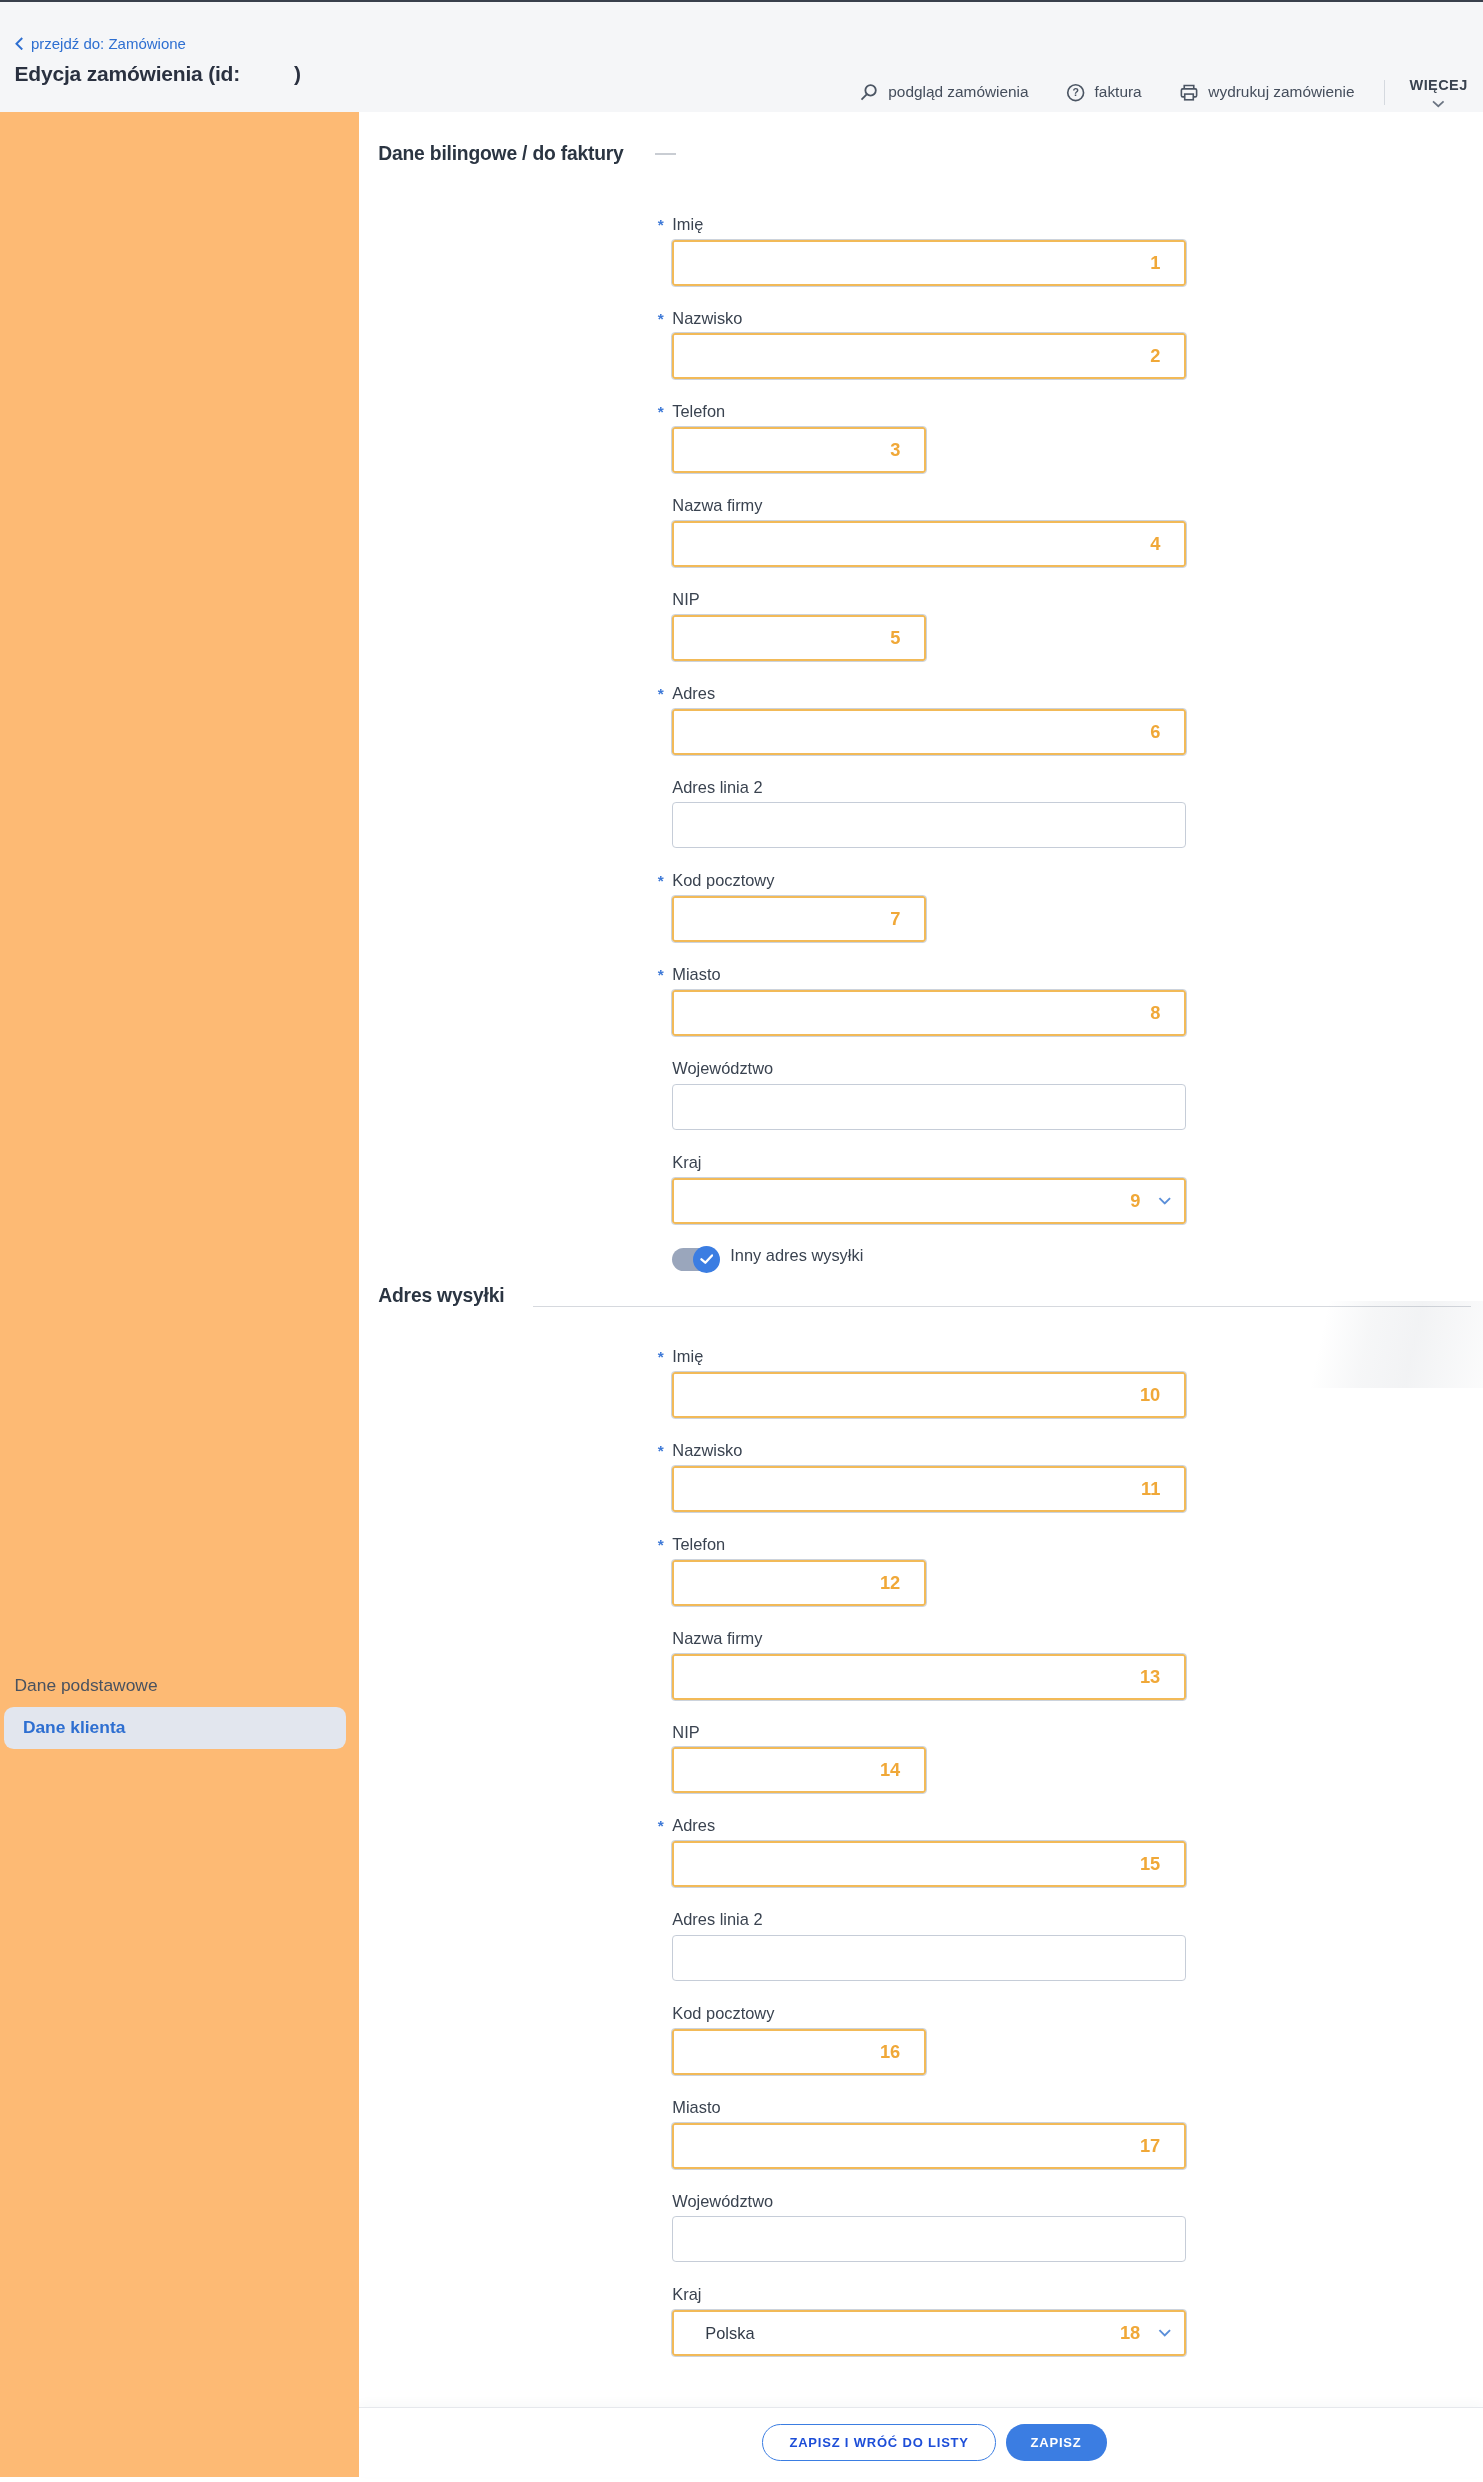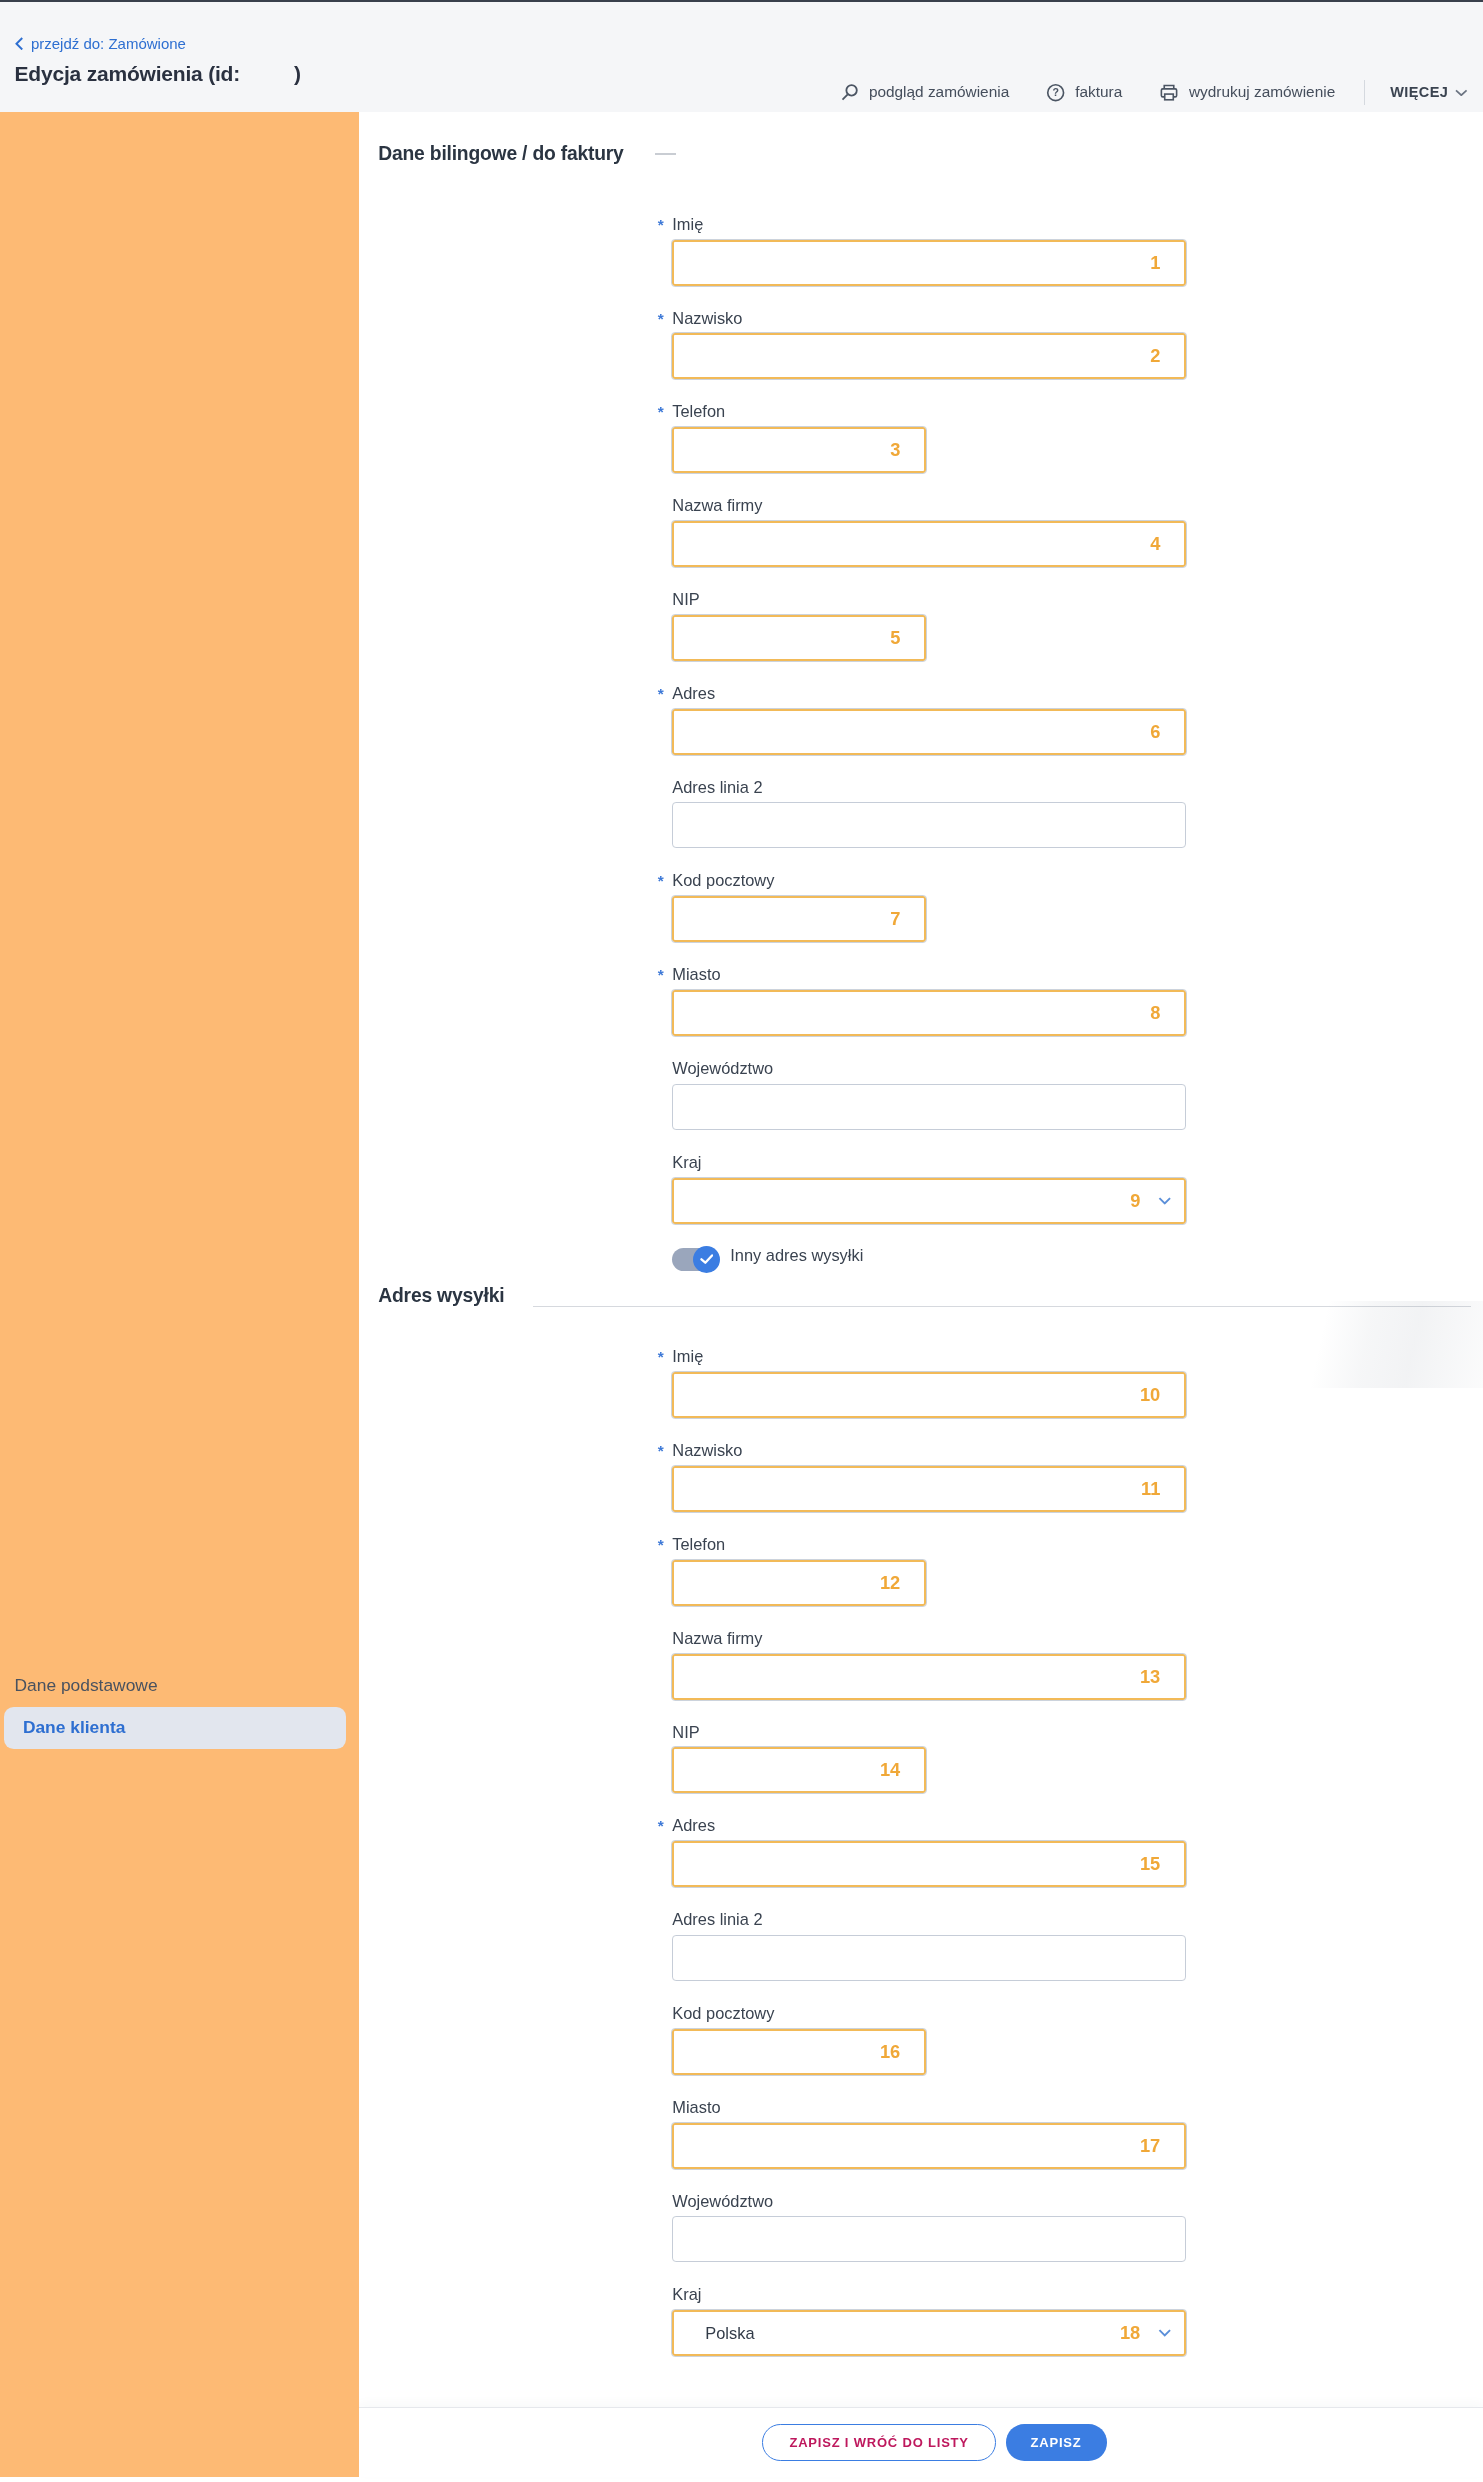--- a/index.html
+++ b/index.html
@@ -16,21 +16,21 @@
       color:#2e6fd1;font-size:15px;cursor:pointer;}
   .bc svg{display:block;}
   h1{position:absolute;left:14.5px;top:60px;margin:0;font-size:21px;font-weight:700;
      color:#2a3140;display:flex;align-items:baseline;letter-spacing:-0.2px;}
   .id-gap{display:inline-block;width:54px;}
   .actions{position:absolute;right:15.4px;top:75px;display:flex;align-items:center;height:31px;}
   .action{display:flex;align-items:center;gap:9.7px;font-size:15.4px;color:#454e5c;cursor:pointer;white-space:nowrap;}
   .action + .action{margin-left:37px;}
   .action .ic{display:flex;align-items:center;}
   .vdiv{width:1px;height:25px;background:#d5d9df;margin:0 25px 0 29px;}
-  .more{font-size:14.5px;font-weight:700;color:#3a4350;letter-spacing:0.4px;gap:6.8px;}
+  .more{font-size:14.5px;font-weight:700;color:#3a4350;letter-spacing:0.4px;gap:6.8px;flex-direction:column;}
   
   .main{display:flex;height:2365px;}
   aside{width:359px;background:#fdba74;position:relative;flex:none;}
   .side-nav{position:absolute;top:1553px;left:0;right:0;}
   .side-item{height:42px;display:flex;align-items:center;padding-left:14.5px;
              font-size:17.4px;color:#49525f;cursor:pointer;}
   .side-item.active{background:#e2e6ee;border-radius:9.7px;margin:0 13.5px 0 3.9px;padding-left:19px;}
   .side-item.active .side-label{color:#2e6fd1;font-weight:700;}
   .content{flex:1;background:#ffffff;display:flex;flex-direction:column;min-width:0;}
   .form-area{flex:1;padding:29px 0 0 19.3px;position:relative;}
@@ -61,21 +61,21 @@
   .knob{position:absolute;right:-3.9px;top:-1.9px;width:27px;height:27px;border-radius:50%;
         background:#3b7de2;display:flex;align-items:center;justify-content:center;}
   .toggle-label{font-size:16.4px;color:#3a4350;}
   
   .footer-bar{height:70px;background:#fff;border-top:1px solid #e6e8ec;
       box-shadow:0 -3.9px 9.7px rgba(40,50,70,0.03);
       display:flex;align-items:center;justify-content:center;gap:9.7px;
       padding-left:27px;box-sizing:border-box;}
   .btn{height:37px;border-radius:18.3px;font-family:inherit;font-size:13px;font-weight:700;
        letter-spacing:0.8px;cursor:pointer;display:inline-flex;align-items:center;}
-  .btn.outline{background:#fff;border:1.9px solid #3b7de2;color:#be185d;padding:8px 26px;}
+  .btn.outline{background:#fff;border:1.9px solid #3b7de2;color:#1d4ed8;padding:8px 26px;}
   .btn.solid{background:#3b7de2;border:none;color:#fff;padding:0 25px;}
   .bottom-strip{height:5.8px;background:#ffffff;}
 </style>
 </head>
 <body>
 
 <div class="top-line"></div>
 
 <header>
   <div class="bc">

